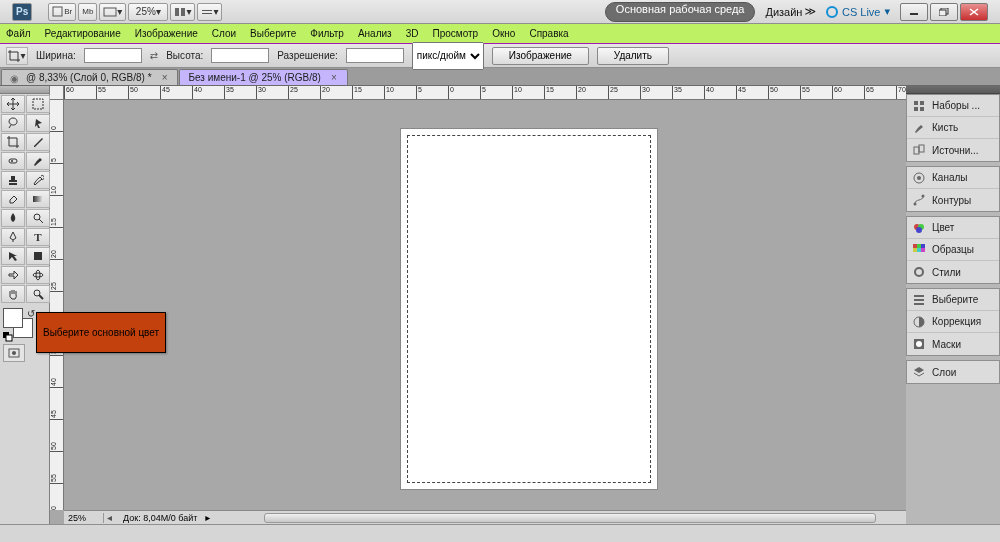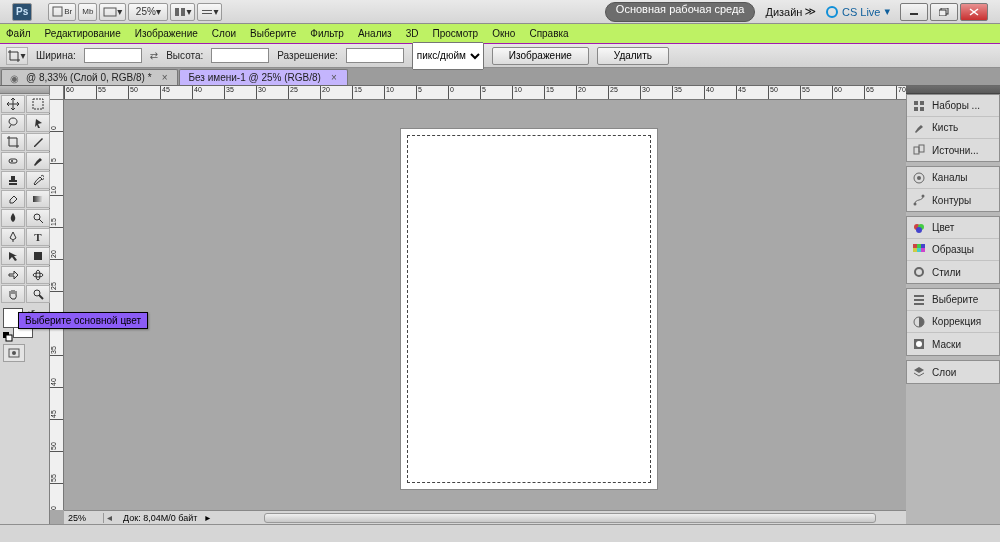--- a/index.html
+++ b/index.html
@@ -31,21 +31,21 @@
 .toolbox{position:absolute;left:0;top:0;width:50px;height:100%;background:#d6d6d6;border-right:1px solid #7f7f7f}
 .toolbox .handle{height:8px;background:linear-gradient(#bfbfbf,#9f9f9f);border-bottom:1px solid #7f7f7f}
 .toolgrid{display:grid;grid-template-columns:24px 24px;gap:1px;padding:1px}
 .tool{width:24px;height:18px;border:1px solid #b0b0b0;background:linear-gradient(#f0f0f0,#d8d8d8);display:flex;align-items:center;justify-content:center;color:#333;position:relative}
 .swatches{margin:4px 3px;position:relative;width:32px;height:32px}
 .swatches .fg{position:absolute;left:0;top:0;width:20px;height:20px;border:1px solid #555;background:#fff}
 .swatches .bg{position:absolute;left:10px;top:10px;width:20px;height:20px;border:1px solid #555;background:#fff}
 .swatches .def{position:absolute;left:0;top:24px;width:10px;height:10px}
 .swatches .swap{position:absolute;left:24px;top:0;color:#333}
 .quickmask{width:22px;height:18px;margin:2px 3px;border:1px solid #a0a0a0;background:#e4e4e4;display:flex;align-items:center;justify-content:center}
-.tooltip{position:absolute;left:18px;top:226px;z-index:20;background:#8b5cf6;border:1px solid #000;padding:2px 6px;font-size:10px;white-space:nowrap;box-shadow:1px 1px 2px rgba(0,0,0,.3)}
+.tooltip{position:absolute;left:36px;top:226px;z-index:20;background:#c2410c;border:1px solid #000;padding:14px 6px;font-size:10px;white-space:nowrap;box-shadow:1px 1px 2px rgba(0,0,0,.3)}
 .canvas{position:absolute;left:50px;top:0;right:94px;bottom:0;background:#a8a8a8}
 .topruler{position:absolute;left:14px;right:0;top:0;height:14px;background:#f0f0f0;border-bottom:1px solid #777;overflow:hidden;display:flex}
 .leftruler{position:absolute;left:0;top:14px;bottom:14px;width:14px;background:#f0f0f0;border-right:1px solid #777;overflow:hidden;display:flex;flex-direction:column}
 .rulercorner{position:absolute;left:0;top:0;width:14px;height:14px;background:#f0f0f0;border-right:1px solid #777;border-bottom:1px solid #777}
 .rtick{border-left:1px solid #555;font-size:7px;padding-left:1px;color:#222;height:100%;flex:0 0 auto;width:32px;display:flex;align-items:flex-start}
 .rtick-v{border-top:1px solid #555;font-size:7px;padding-top:1px;color:#222;width:100%;flex:0 0 auto;height:32px;writing-mode:vertical-rl;transform:rotate(180deg)}
 .doc{position:absolute;left:350px;top:42px;width:258px;height:362px;background:#fff;border:1px solid #888}
 .doc .sel{position:absolute;left:6px;top:6px;right:6px;bottom:6px;border:1.2px dashed #444}
 .hscroll{position:absolute;left:14px;right:0;bottom:0;height:14px;background:#d6d6d6;border-top:1px solid #888;display:flex;align-items:center}
 .hscroll .zoom{width:40px;padding-left:4px;font-size:9px;border-right:1px solid #999}

